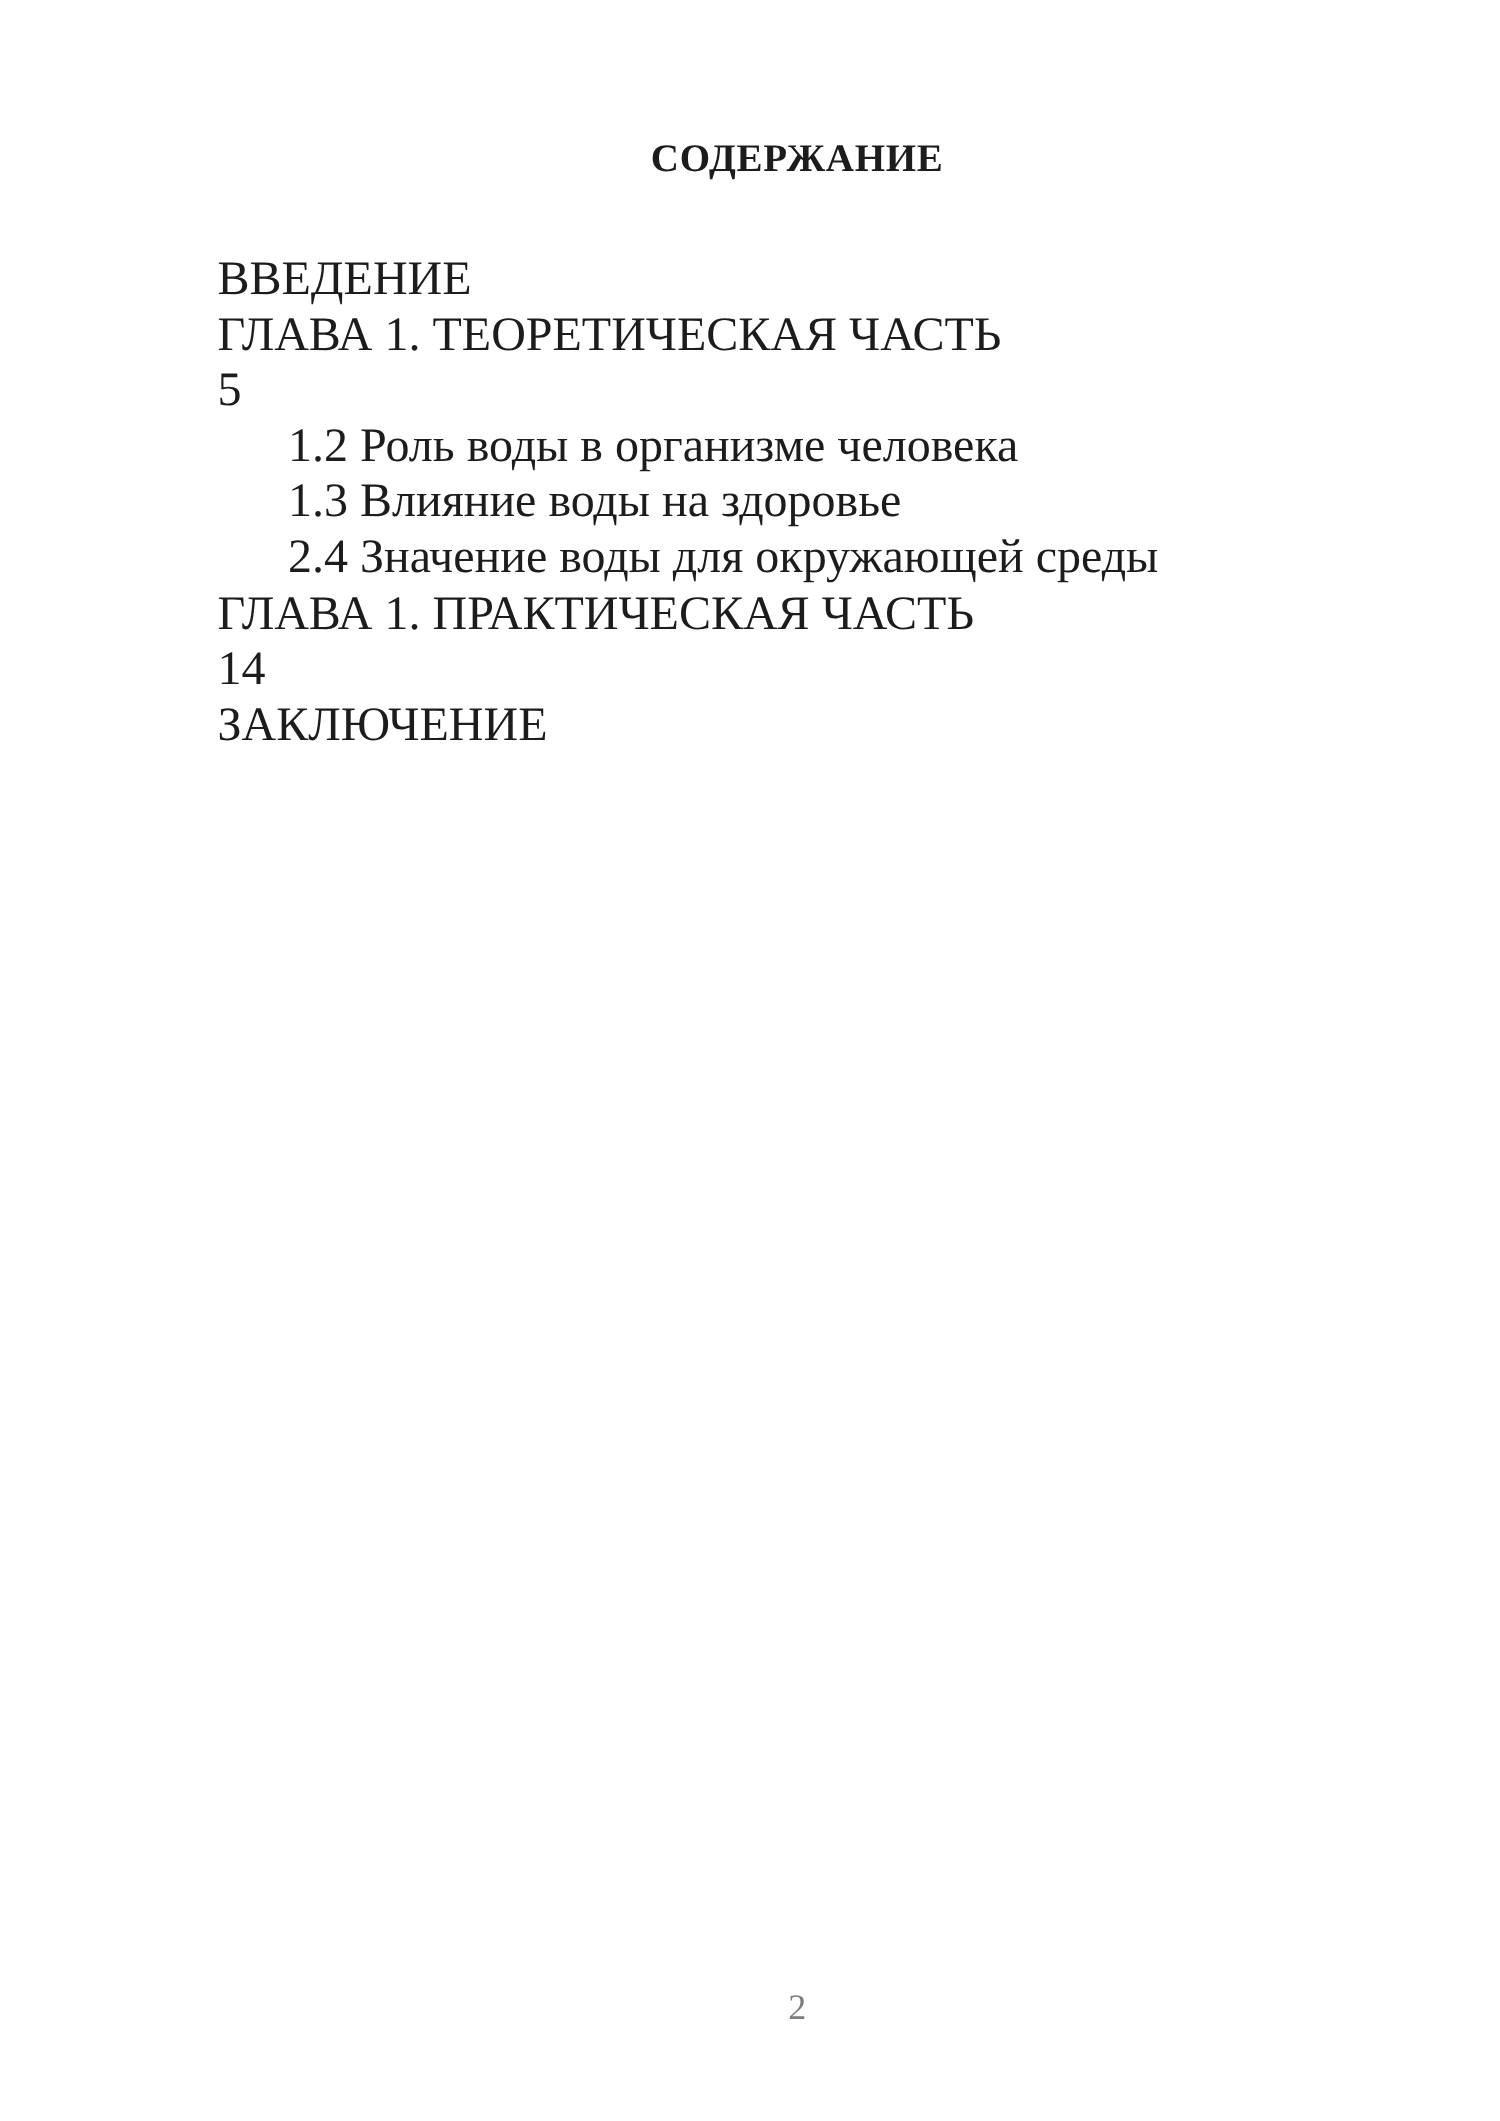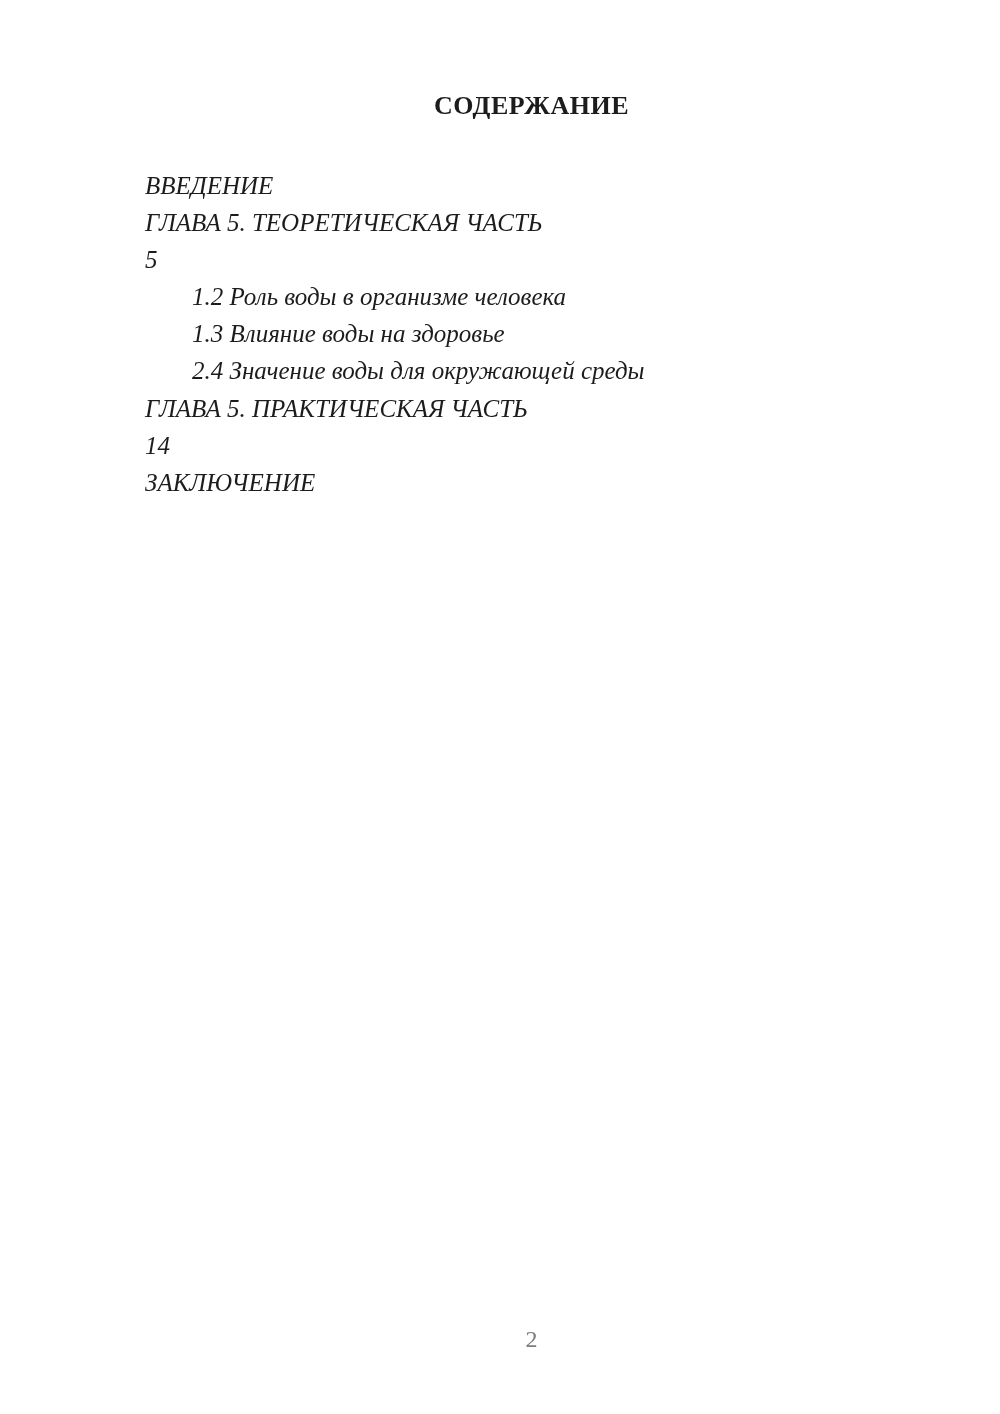--- a/index.html
+++ b/index.html
@@ -31,22 +31,21 @@
     position: absolute;
     top: 167px;
     left: 145px;
     width: 773px;
   }
   .toc-row {
     display: flex;
     justify-content: space-between;
     align-items: flex-end;
     line-height: 37.1px;
-    font-size: 25px;
-    font-style: italic;
+    font-size: 32px;
   }
   .toc-row.indented .toc-label {
     padding-left: 47px;
   }
   .toc-label {
     white-space: nowrap;
   }
   .toc-page {
     text-align: right;
     white-space: nowrap;
@@ -67,40 +66,40 @@
 <div class="page">
 
   <h1 class="doc-title">СОДЕРЖАНИЕ</h1>
 
   <div class="toc" id="toc">
       <div class="toc-row">
       <span class="toc-label">ВВЕДЕНИЕ</span>
       <span class="toc-page">3</span>
     </div>
       <div class="toc-row">
-      <span class="toc-label">ГЛАВА 5. ТЕОРЕТИЧЕСКАЯ ЧАСТЬ</span>
+      <span class="toc-label">ГЛАВА 1. ТЕОРЕТИЧЕСКАЯ ЧАСТЬ</span>
       <span class="toc-page">5</span>
     </div>
       <div class="toc-row indented">
       <span class="toc-page">5</span>
     </div>
       <div class="toc-row indented">
       <span class="toc-label">1.2 Роль воды в организме человека</span>
       <span class="toc-page">7</span>
     </div>
       <div class="toc-row indented">
       <span class="toc-label">1.3 Влияние воды на здоровье</span>
       <span class="toc-page">9</span>
     </div>
       <div class="toc-row indented">
       <span class="toc-label">2.4 Значение воды для окружающей среды</span>
       <span class="toc-page">10</span>
     </div>
       <div class="toc-row">
-      <span class="toc-label">ГЛАВА 5. ПРАКТИЧЕСКАЯ ЧАСТЬ</span>
+      <span class="toc-label">ГЛАВА 1. ПРАКТИЧЕСКАЯ ЧАСТЬ</span>
       <span class="toc-page">14</span>
     </div>
       <div class="toc-row indented">
       <span class="toc-page">14</span>
     </div>
       <div class="toc-row">
       <span class="toc-label">ЗАКЛЮЧЕНИЕ</span>
       <span class="toc-page">19</span>
     </div>
     </div>

